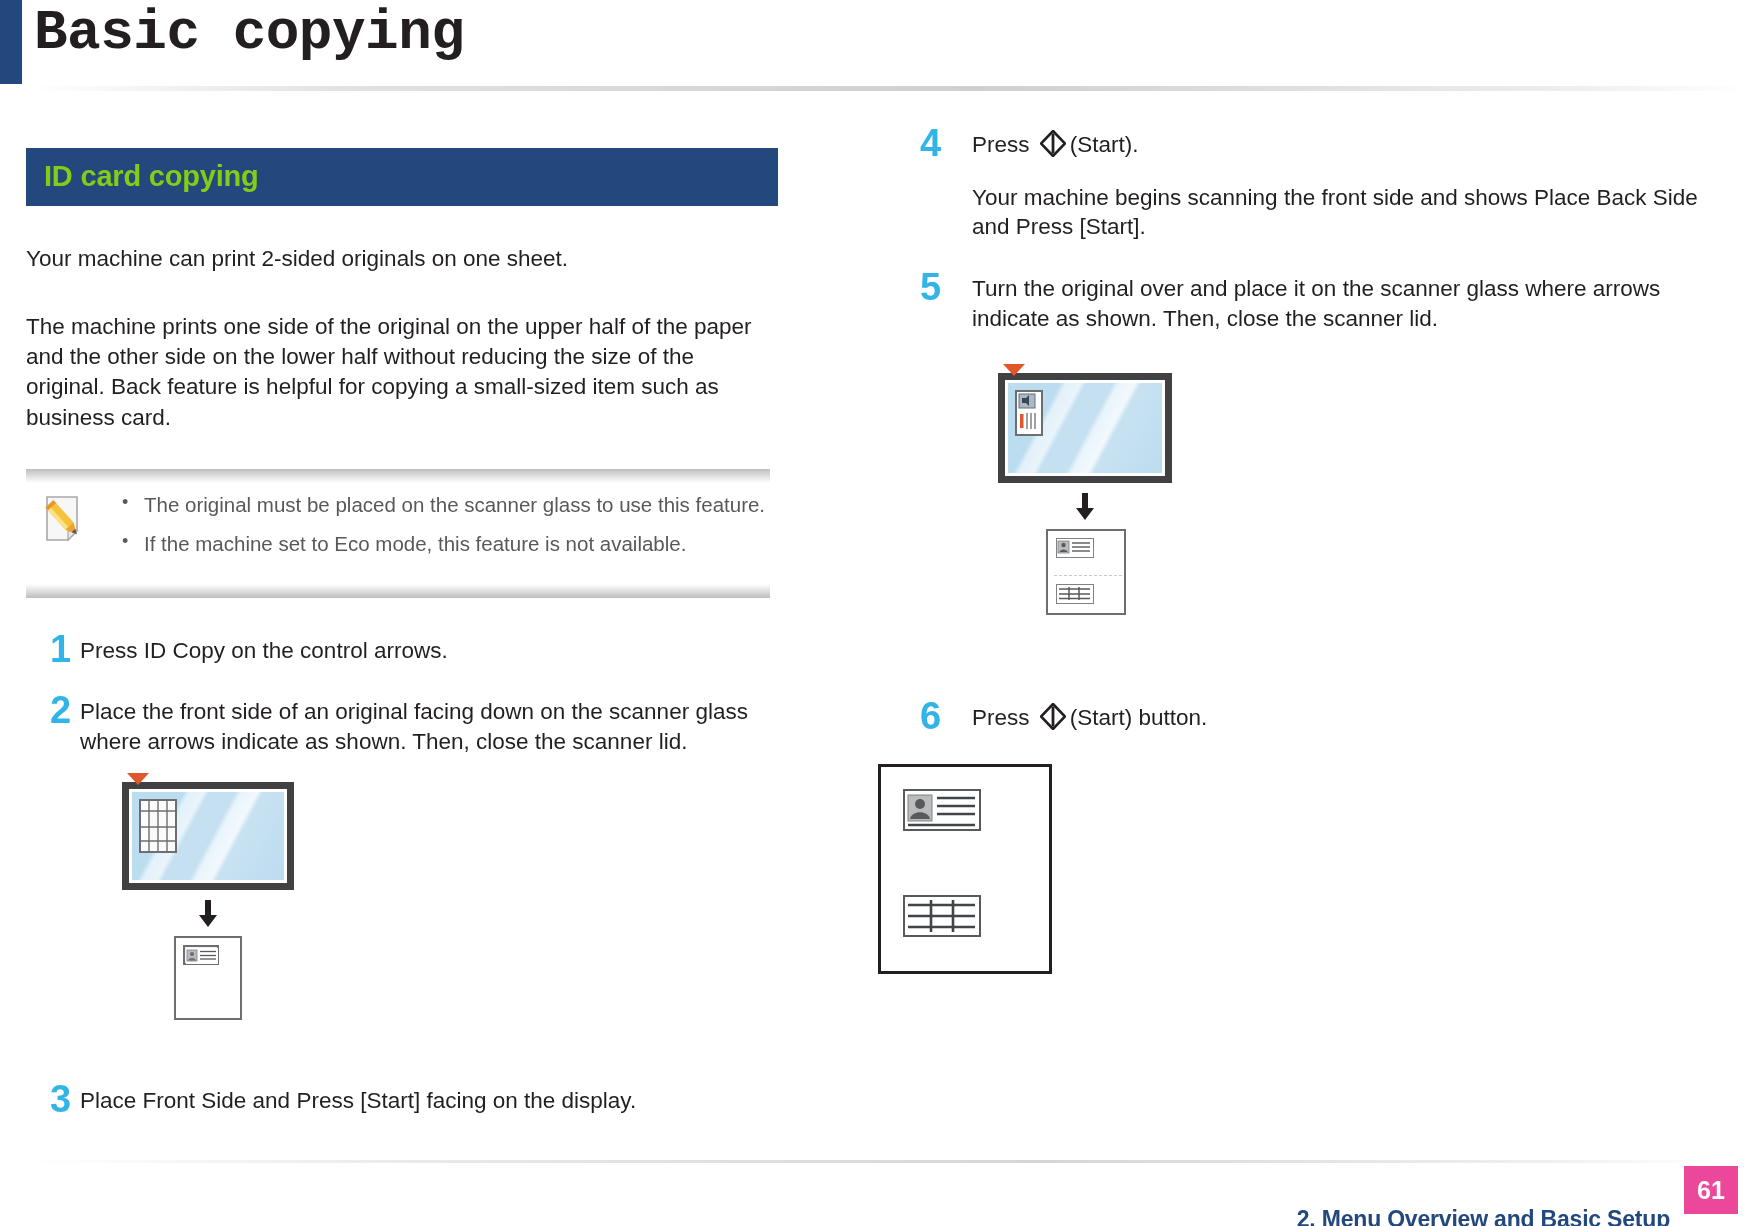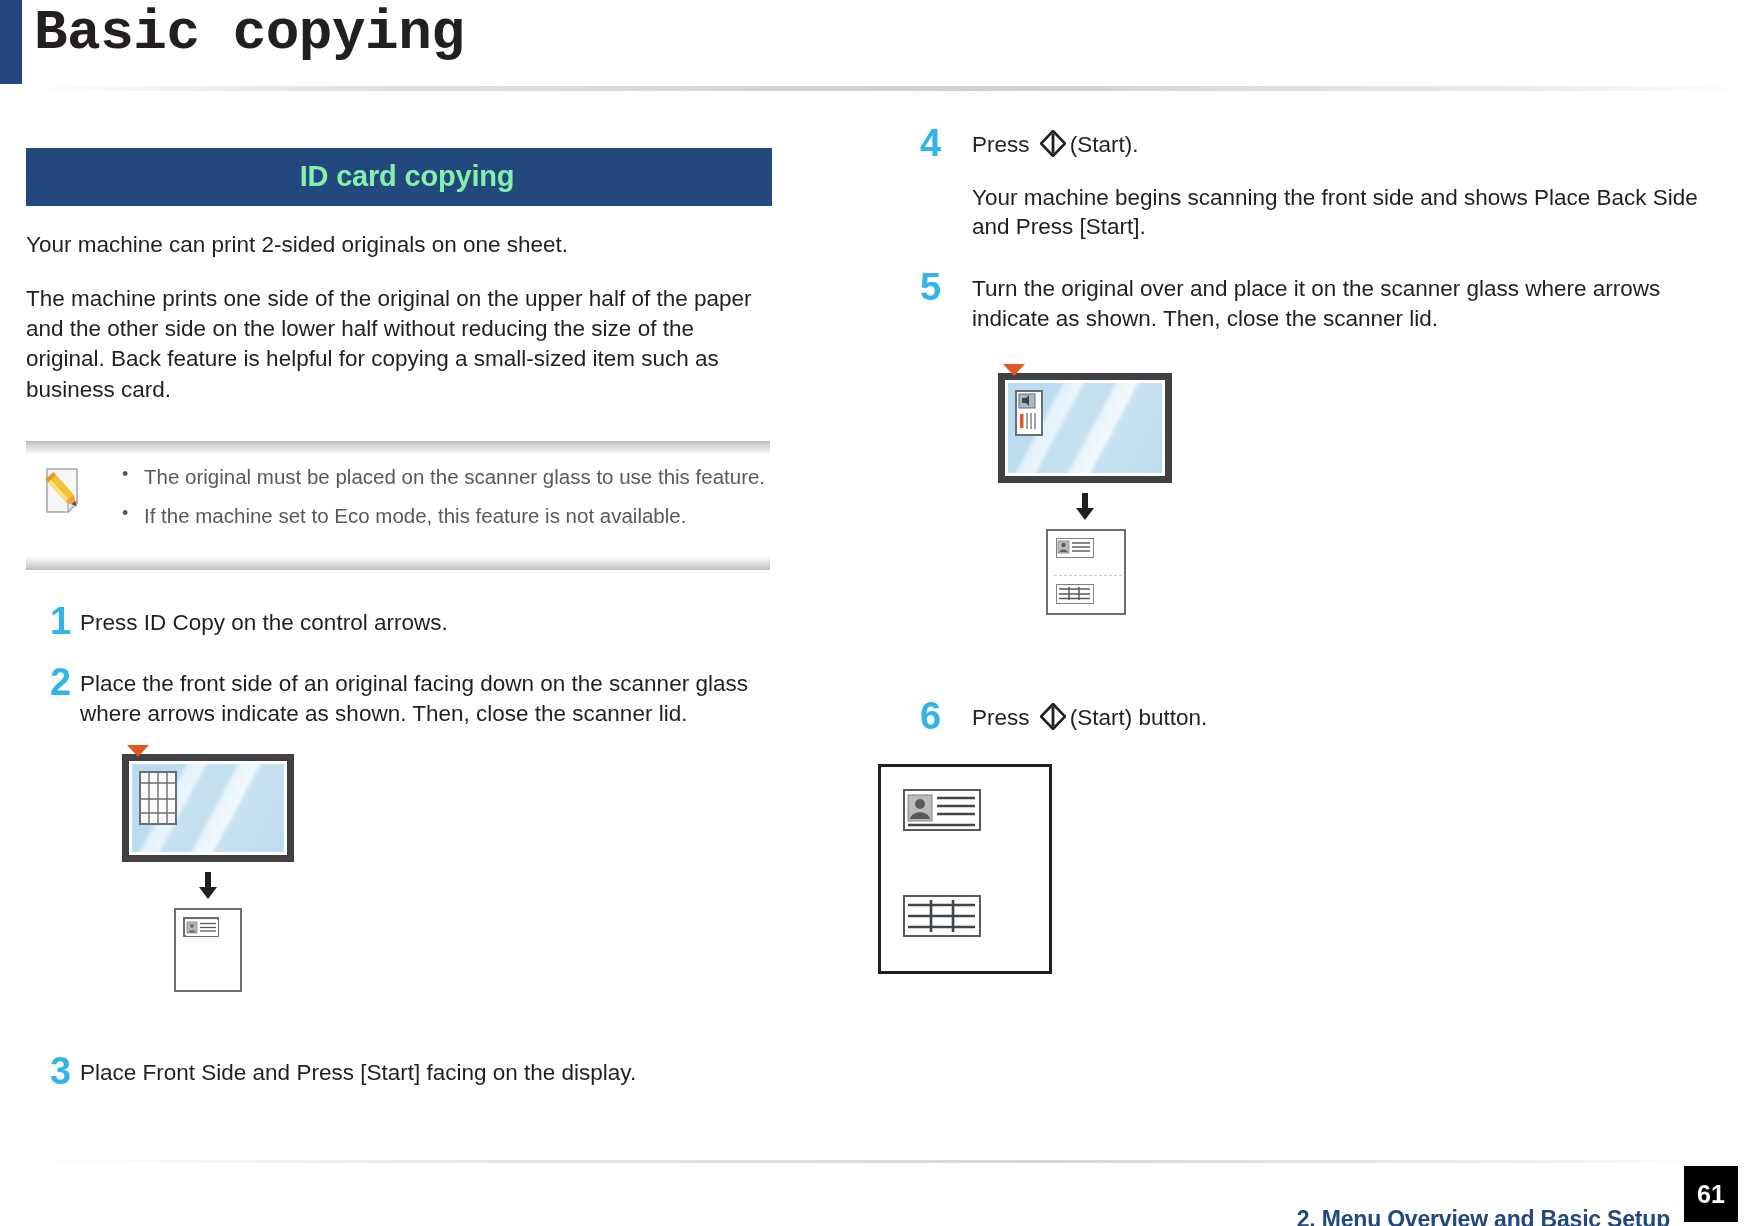--- a/index.html
+++ b/index.html
@@ -61,34 +61,33 @@
   .col-right {
     position: absolute;
     left: 920px;
     top: 126px;
     width: 800px;
   }
 
   
   .section-banner {
     background: #22487e;
-    color: #86efac;
+    color: #84cc16;
     font-size: 29px;
     font-weight: bold;
-    padding: 12px 2px 13px 18px;
+    padding: 12px 8px 13px 18px;
     letter-spacing: -0.2px;
     width: 726px;
-    text-align: center;
   }
 
   
   .para {
     font-size: 22.5px;
     line-height: 1.34;
-    margin-top: 24px;
+    margin-top: 38px;
     color: #231f20;
   }
 
   
   .note-box {
     position: relative;
     margin-top: 36px;
     width: 744px;
     padding: 0;
   }
@@ -249,22 +248,22 @@
     font-weight: bold;
     color: #22487e;
     letter-spacing: -0.2px;
     margin-top: 32px;
   }
   .footer-page {
     position: absolute;
     right: 10px;
     top: 6px;
     width: 54px;
-    height: 56px;
-    background: #000000;
+    height: 48px;
+    background: #ec4899;
     color: #ffffff;
     font-size: 25px;
     font-weight: bold;
     display: flex;
     align-items: center;
     justify-content: center;
   }
 
   .start-icon {
     display: inline-block;

